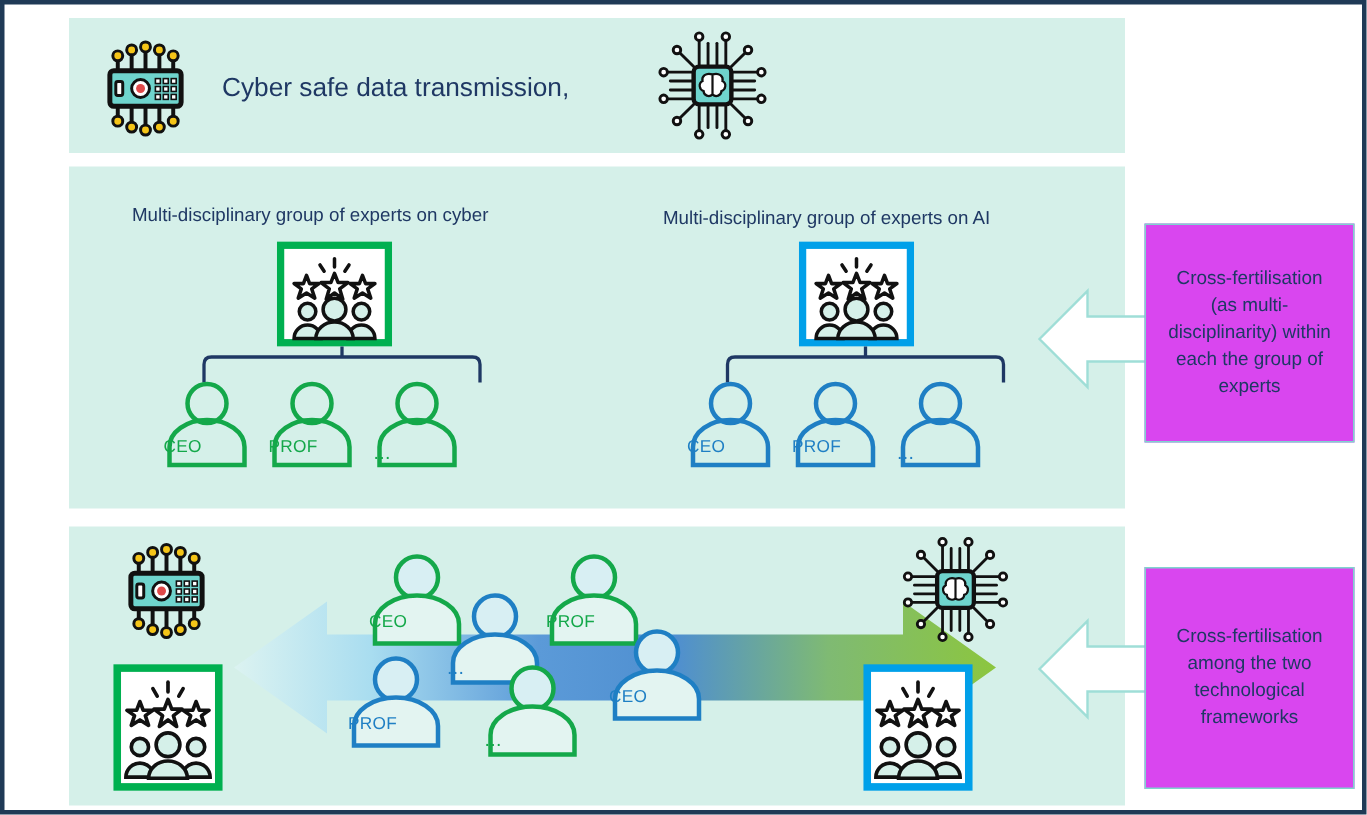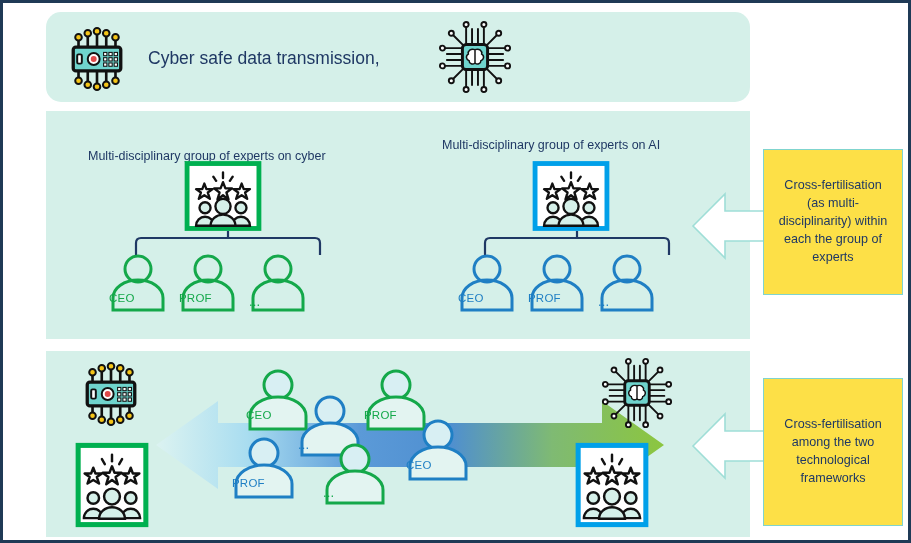--- a/index.html
+++ b/index.html
@@ -7,38 +7,38 @@
   body {
     font-family:"Liberation Sans", sans-serif;
     background:#ffffff;
     border:3px solid #1f3a56;
     position:relative;
     overflow:hidden;
   }
   .panel { position:absolute; background:#d5f0e9; }
 
   
-  #header-panel { left:43px; top:9px; width:704px; height:90px;border-radius:15px; }
+  #header-panel { left:43px; top:9px; width:704px; height:90px; }
   .hdr-item { position:absolute; display:flex; align-items:center; }
   .hdr-text {
     color:#1f3864; font-size:17.5px; line-height:1.32; font-weight:400;
   }
 
   
   #middle-panel { left:43px; top:108px; width:704px; height:228px; }
   .grp-label {
     position:absolute; color:#1f3864; font-size:12.5px; white-space:nowrap;
   }
 
   
   #bottom-panel { left:43px; top:348px; width:704px; height:186px; }
 
   
   .callout {
-    position:absolute; background:#fde047; border:1px solid #7fd4ce;
+    position:absolute; background:#d946ef; border:1px solid #7fd4ce;
     color:#1f3864; font-size:12.6px; line-height:1.42; text-align:center;
     display:flex; align-items:center; justify-content:center; padding:6px 10px;
   }
   #callout-1 { left:760px; top:146px; width:140px; height:146px; }
   #callout-2 { left:760px; top:375px; width:140px; height:148px; }
 
   .white-arrow { position:absolute; }
 
   
   .person { position:absolute; }
@@ -147,21 +147,21 @@
         <rect x="33" y="33" width="34" height="34" rx="5" fill="#6fd4cd" stroke="#111" stroke-width="4"></rect>
         <path d="M50 40 C44 38 40 42 41 46 C37 48 38 54 42 55 C42 59 47 61 50 58 L50 40 Z
                  M50 40 C56 38 60 42 59 46 C63 48 62 54 58 55 C58 59 53 61 50 58 L50 40 Z" fill="#fff" stroke="#111" stroke-width="2"></path>
       </svg>
     </span>
   </div>
 </div>
 
 <div class="panel" id="middle-panel">
 
-  <div class="grp-label" style="left:42px; top:38px;">Multi-disciplinary group of experts on cyber</div>
+  <div class="grp-label" style="left:42px; top:25px;">Multi-disciplinary group of experts on cyber</div>
   <div class="grp-label" style="left:396px; top:27px;">Multi-disciplinary group of experts on AI</div>
 
   <div style="position:absolute; left:139px; top:50px;">
     <svg width="76" height="70" viewBox="0 0 110 100">
       <rect x="3" y="3" width="104" height="94" fill="#fff" stroke="#00b050" stroke-width="7"></rect>
       <g stroke="#111" stroke-width="3.4" fill="none" stroke-linecap="round">
         <line x1="55" y1="16" x2="55" y2="24"></line>
           <line x1="41" y1="22" x2="45" y2="28"></line>
           <line x1="69" y1="22" x2="65" y2="28"></line>
       </g>

